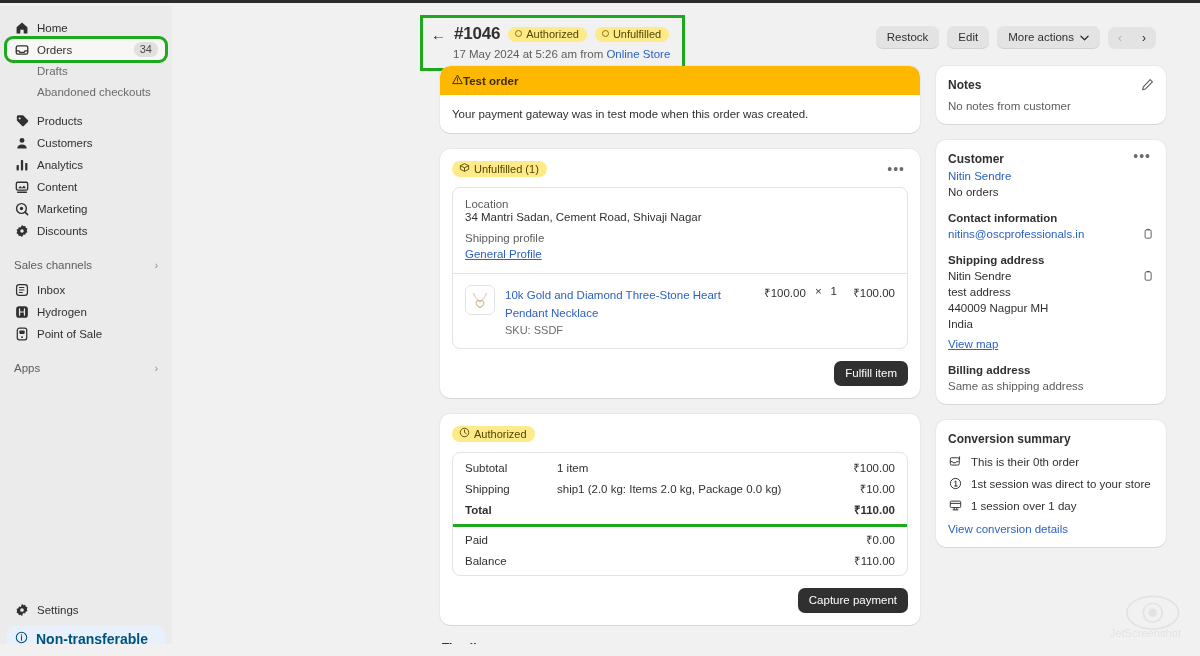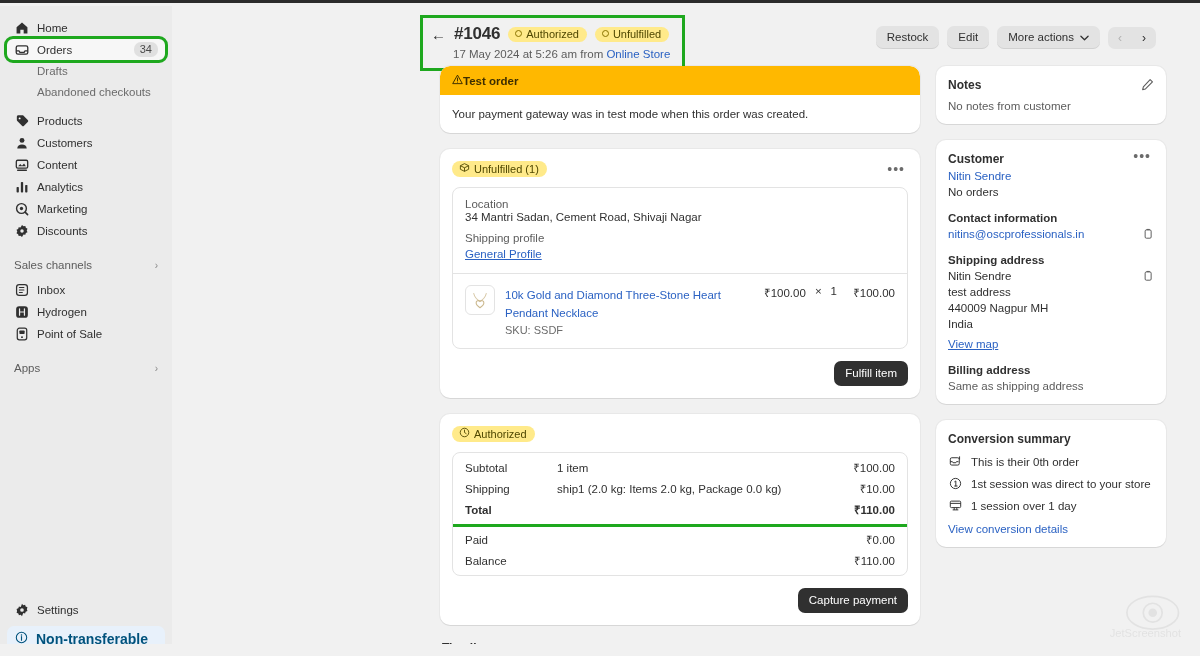--- a/index.html
+++ b/index.html
@@ -296,37 +296,37 @@
               <circle cx="8" cy="5" r="2.8" fill="#303030"></circle>
               <path d="M2.6 14.2c0-3 2.4-4.6 5.4-4.6s5.4 1.6 5.4 4.6z" fill="#303030"></path>
             </svg>
         </span>
         <span class="lbl">Customers</span>
       </div>
 
       <div class="nav-item">
         <span class="ico">
           <svg width="14" height="14" viewBox="0 0 16 16">
+              <rect x="1.8" y="8" width="2.6" height="6.2" rx="0.8" fill="#303030"></rect>
+              <rect x="6.7" y="2.4" width="2.6" height="11.8" rx="0.8" fill="#303030"></rect>
+              <rect x="11.6" y="5.6" width="2.6" height="8.6" rx="0.8" fill="#303030"></rect>
+            </svg>
+        </span>
+        <span class="lbl">Analytics</span>
+      </div>
+
+      <div class="nav-item">
+        <span class="ico">
+          <svg width="14" height="14" viewBox="0 0 16 16">
               <rect x="1.5" y="2.6" width="13" height="9" rx="1.6" fill="none" stroke="#303030" stroke-width="1.5"></rect>
               <path d="M3.6 9.4 6 6.9l2 1.9 2.3-2.6 2.1 3.2z" fill="#303030"></path>
               <path d="M3 14h10" stroke="#303030" stroke-width="1.5" stroke-linecap="round"></path>
             </svg>
         </span>
         <span class="lbl">Content</span>
-      </div>
-
-      <div class="nav-item">
-        <span class="ico">
-          <svg width="14" height="14" viewBox="0 0 16 16">
-              <rect x="1.8" y="8" width="2.6" height="6.2" rx="0.8" fill="#303030"></rect>
-              <rect x="6.7" y="2.4" width="2.6" height="11.8" rx="0.8" fill="#303030"></rect>
-              <rect x="11.6" y="5.6" width="2.6" height="8.6" rx="0.8" fill="#303030"></rect>
-            </svg>
-        </span>
-        <span class="lbl">Analytics</span>
       </div>
 
       <div class="nav-item">
         <span class="ico">
           <svg width="14" height="14" viewBox="0 0 16 16">
               <circle cx="7.4" cy="7.4" r="5.6" fill="none" stroke="#303030" stroke-width="1.6"></circle>
               <circle cx="7.4" cy="7.4" r="1.9" fill="#303030"></circle>
               <path d="M11.8 11.8 14.4 14.4" stroke="#303030" stroke-width="1.8" stroke-linecap="round"></path>
             </svg>
         </span>

